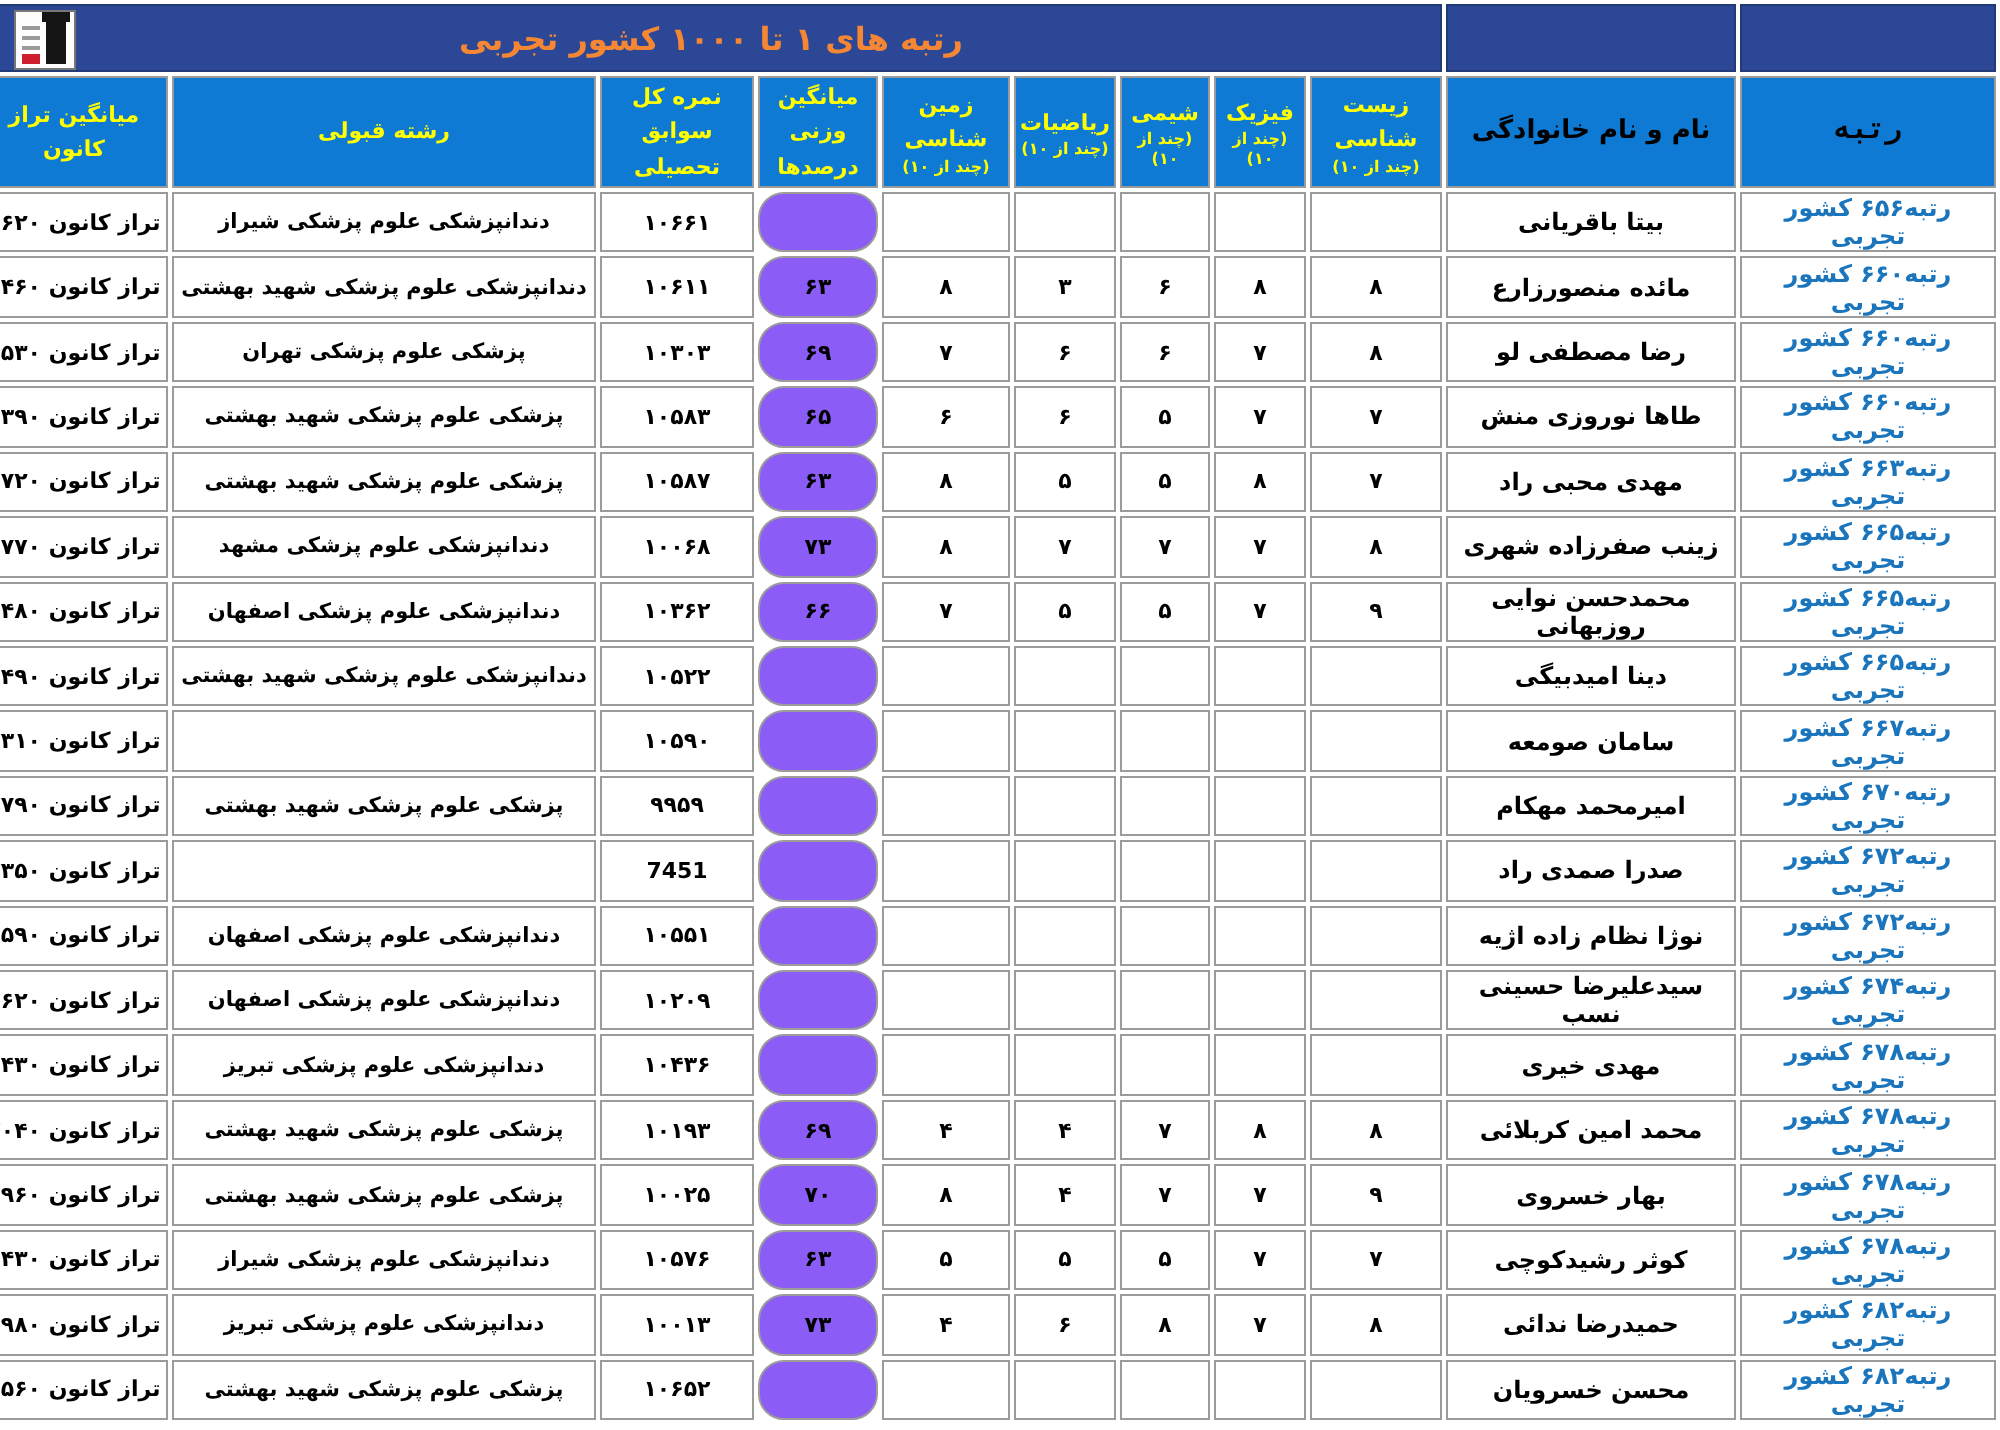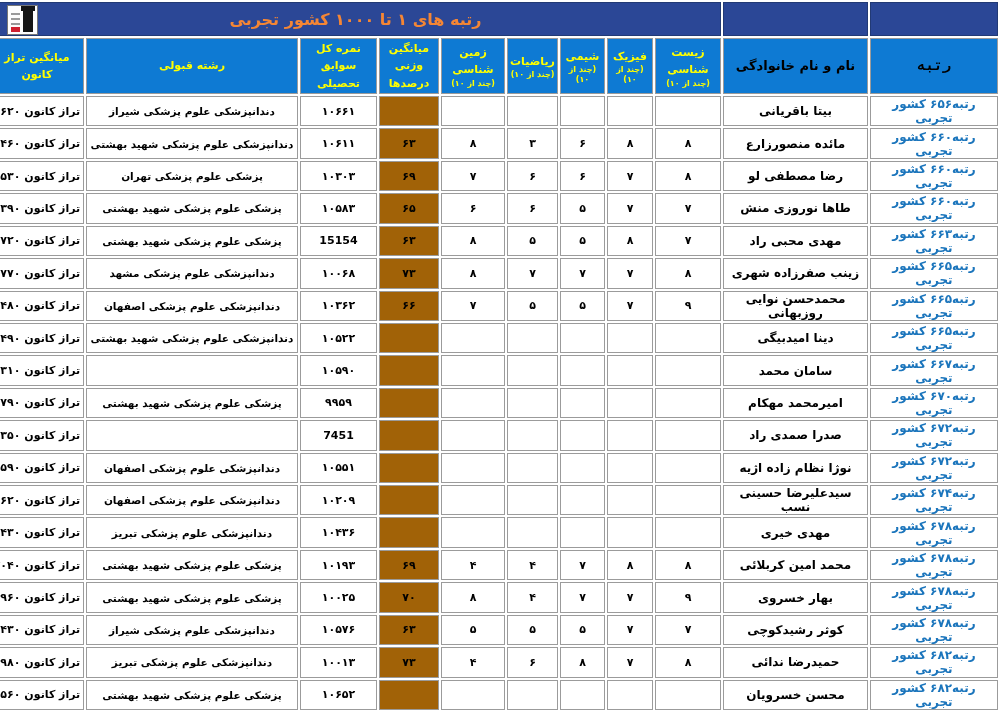--- a/index.html
+++ b/index.html
@@ -28,21 +28,21 @@
   tr.header-row{height:52px;}
   td.head{background:#0e7ad3;border-color:#9b9b9b;color:#ffff00;font-weight:bold;
           font-size:11px;line-height:1.6;}
   td.head .sub{display:block;font-size:8px;font-weight:bold;line-height:1.2;}
   td.head-white{color:#000000;font-size:13px;}
   td.head-rank{font-size:14px;font-family:Liberation Mono, monospace;}
   
   tr.data-row td{background:#fff;color:#000;font-weight:bold;font-size:11px;}
   tr.data-row td.c-rank{color:#1b75bc;font-size:12px;}
   tr.data-row td.c-name{font-size:12px;}
-  tr.data-row td.c-avg{background:#a16207;}
+  tr.data-row td.c-avg{background:#8b5cf6;border-radius:13px;}
   tr.data-row td.c-field{font-size:10.5px;margin-left:36px;}
 </style>
 </head>
 <body>
 
 <div class="screen">
   <table class="rank-table">
     <colgroup>
       <col style="width:128px">
       <col style="width:145px">
@@ -159,21 +159,21 @@
         </tr>
         <tr class="data-row">
           <td class="c-rank">رتبه۶۶۳ کشور تجربی</td>
           <td class="c-name">مهدی محبی راد</td>
           <td class="c-num">۷</td>
           <td class="c-num">۸</td>
           <td class="c-num">۵</td>
           <td class="c-num">۵</td>
           <td class="c-num">۸</td>
           <td class="c-num c-avg">۶۳</td>
-          <td class="c-total">15154</td>
+          <td class="c-total">۱۰۵۸۷</td>
           <td class="c-field">پزشکی علوم پزشکی شهید بهشتی</td>
           <td class="c-kanoon">تراز کانون ۶۷۲۰</td>
         </tr>
         <tr class="data-row">
           <td class="c-rank">رتبه۶۶۵ کشور تجربی</td>
           <td class="c-name">زینب صفرزاده شهری</td>
           <td class="c-num">۸</td>
           <td class="c-num">۷</td>
           <td class="c-num">۷</td>
           <td class="c-num">۷</td>
@@ -204,21 +204,21 @@
           <td class="c-num"></td>
           <td class="c-num"></td>
           <td class="c-num"></td>
           <td class="c-num c-avg"></td>
           <td class="c-total">۱۰۵۲۲</td>
           <td class="c-field">دندانپزشکی علوم پزشکی شهید بهشتی</td>
           <td class="c-kanoon">تراز کانون ۶۴۹۰</td>
         </tr>
         <tr class="data-row">
           <td class="c-rank">رتبه۶۶۷ کشور تجربی</td>
-          <td class="c-name">سامان محمد</td>
+          <td class="c-name">سامان صومعه</td>
           <td class="c-num"></td>
           <td class="c-num"></td>
           <td class="c-num"></td>
           <td class="c-num"></td>
           <td class="c-num"></td>
           <td class="c-num c-avg"></td>
           <td class="c-total">۱۰۵۹۰</td>
           <td class="c-field"></td>
           <td class="c-kanoon">تراز کانون ۷۳۱۰</td>
         </tr>

